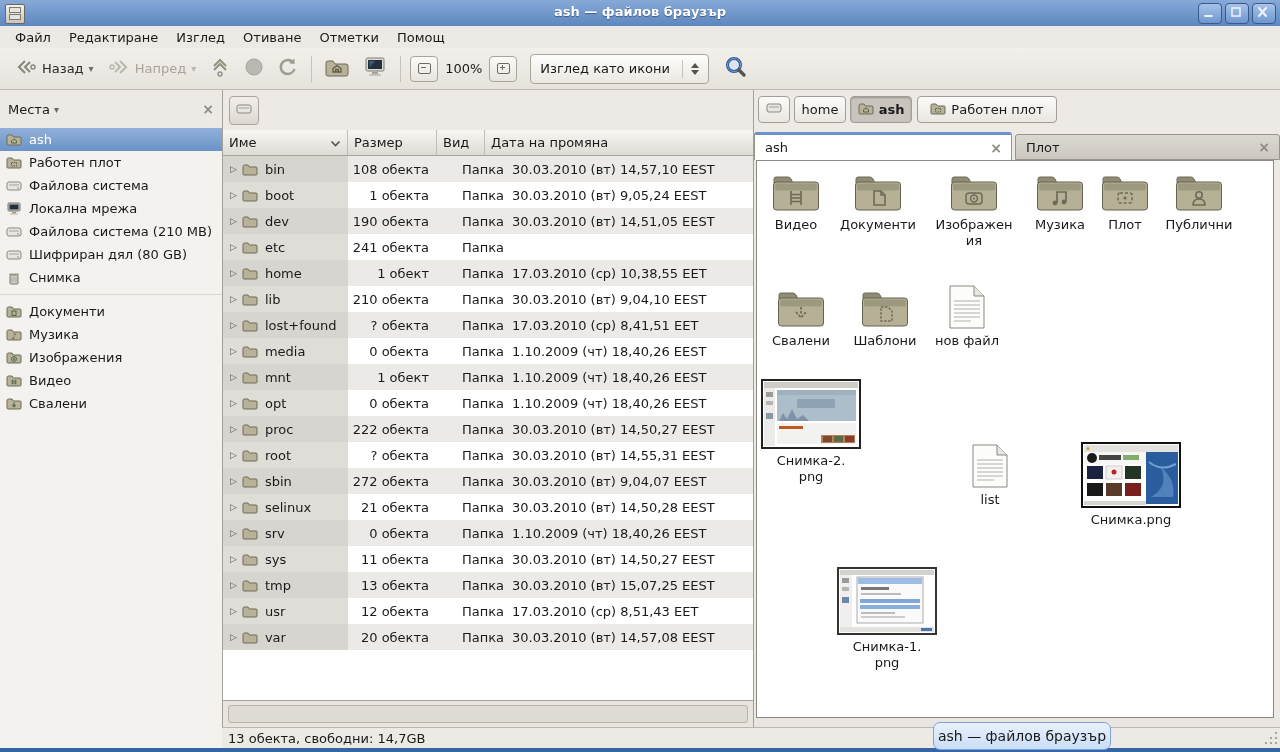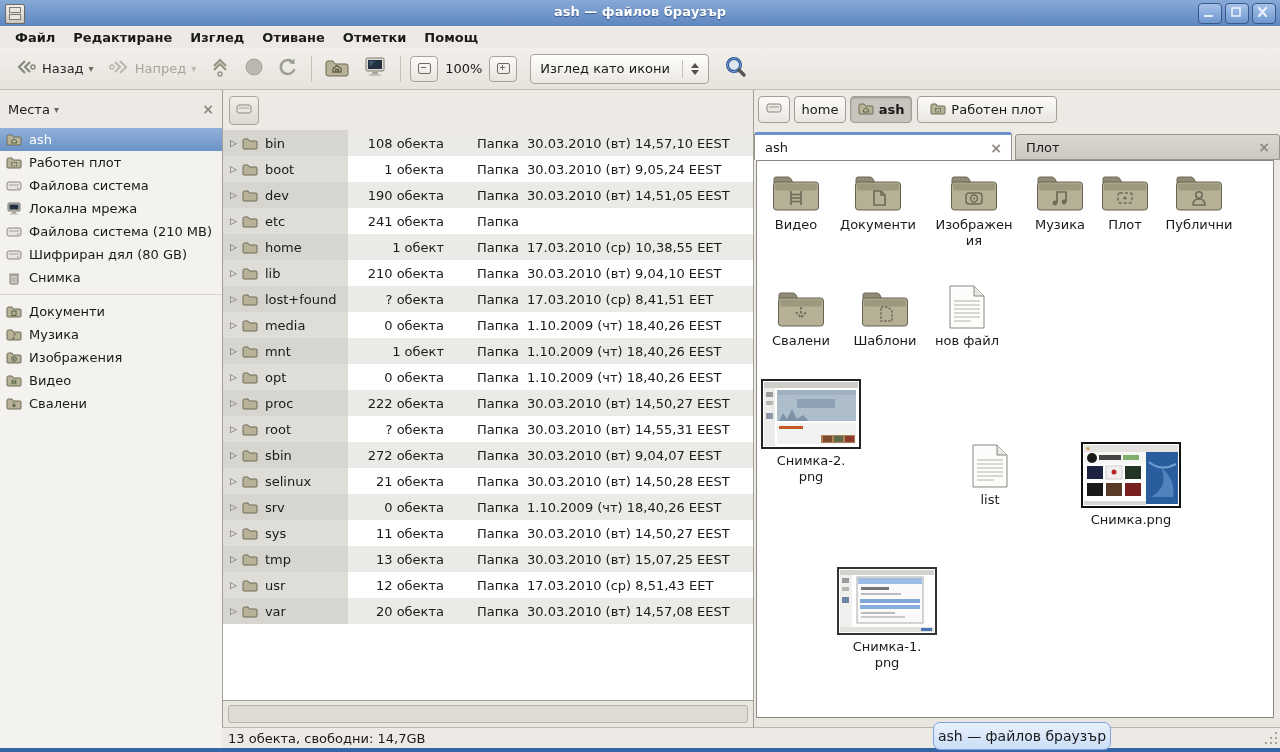--- a/index.html
+++ b/index.html
@@ -15,21 +15,21 @@
   .appicon:before{top:2px}.appicon:after{top:9px}
   .title{position:absolute;left:0;right:0;top:4px;text-align:center;color:#fff;
     font-weight:bold;font-size:13px;text-shadow:0 1px 1px rgba(20,40,80,.55);}
   .winbtns{position:absolute;right:4px;top:3px;display:flex;gap:3px;}
   .winbtn{width:22px;height:19px;border:1px solid #38598c;border-radius:4px;
     background:linear-gradient(#a7c2e8,#6e97cf);position:relative;cursor:pointer;}
   .winbtn svg{position:absolute;left:3px;top:2px;}
   
   .menubar{position:absolute;top:26px;left:0;right:0;height:22px;background:#edeae6;
     display:flex;align-items:center;padding-left:6px;}
-  .menu-item{padding:2px 9px;cursor:default;font-weight:bold;}
+  .menu-item{padding:2px 9px;cursor:default;}
   
   .toolbar{position:absolute;top:48px;left:0;right:0;height:41px;
     background:linear-gradient(#f3f0ec,#e6e2dc);border-bottom:1px solid #bfbbb3;
     display:flex;align-items:center;padding:0 8px;}
   .tbtn{height:30px;display:flex;align-items:center;gap:5px;padding:0 7px;border-radius:4px;color:#2a2a2a;}
   .tbtn.dis{color:#a8a49c;}
   .tsep{width:1px;height:26px;background:#c6c2ba;margin:0 6px;}
   .chev{font-size:10px;color:#6e6b64;}
   .zoombtn{width:26px;height:24px;border:1px solid #a9a59d;border-radius:4px;
     background:linear-gradient(#fbfaf8,#e8e5df);display:flex;align-items:center;justify-content:center;margin:0 3px;}
@@ -54,21 +54,21 @@
   .smallbtn{position:absolute;left:6px;top:6px;width:28px;height:27px;border:1px solid #a9a59d;border-radius:4px;
     background:linear-gradient(#f2efeb,#dcd8d1);display:flex;align-items:center;justify-content:center;}
   .tree{position:absolute;left:223px;top:130px;width:530px;height:570px;background:#fff;overflow:hidden;}
   .thead{display:flex;height:25px;border-bottom:1px solid #a8a49c;}
   .th{background:linear-gradient(#f8f6f3,#dedbd5);border-right:1px solid #c3bfb7;
     display:flex;align-items:center;padding:0 6px;box-sizing:border-box;}
   .c-name{width:125px;}.c-size{width:89px;justify-content:flex-end;text-align:right;}
   .c-type{width:48px;}.c-date{flex:1;}
   .row{display:flex;height:26px;align-items:stretch;cursor:pointer;}
   .row>span{display:flex;align-items:center;box-sizing:border-box;}
-  .row>.c-size{justify-content:flex-end;padding-right:8px;margin-left:15px;}
+  .row>.c-size{justify-content:flex-end;padding-right:8px;}
   .row>.c-type{padding-left:5px;margin-left:20px;}
   .row>.c-date{padding-left:7px;}
   .row:nth-child(odd){background:#ebeae7;}
   .row:nth-child(even){background:#ffffff;}
   .row:nth-child(odd) .c-name{background:#d7d5d0;}
   .row:nth-child(even) .c-name{background:#dfddd8;}
   .dis-tri{color:#5a5751;font-size:9px;margin:0 5px 0 7px;}
   .rname{margin-left:7px;}
   .hstrip{position:absolute;left:223px;top:700px;width:530px;height:27px;background:#e9e6e1;border-top:1px solid #a3a098;box-sizing:border-box;}
   .htrough{margin:4px 5px;height:16px;border:1px solid #b8b4ac;border-radius:3px;background:#dedbd5;}
@@ -357,20 +357,37 @@
   <div class="midloc">
     <div class="smallbtn">
       <span><svg width="16" height="12">
             <rect x="1" y="2" width="14" height="8" rx="2" fill="#e8e6e1" stroke="#8a8780"></rect>
             <rect x="3" y="4" width="10" height="2" fill="#c7c4bd"></rect>
           </svg></span>
     </div>
   </div>
 
   <div class="tree">
+    <div class="thead">
+      <div class="th c-name">
+        <span>Име</span>
+        <span style="margin-left:auto"><svg width="11" height="7">
+              <path d="M1.5 1.5 L5.5 5.5 L9.5 1.5" fill="none" stroke="#55524b" stroke-width="1.6"></path>
+            </svg></span>
+      </div>
+      <div class="th c-size">
+          <span style="margin-right:auto">Размер</span>
+        </div>
+      <div class="th c-type">
+          <span>Вид</span>
+        </div>
+      <div class="th c-date" style="border-right:none">
+          <span>Дата на промяна</span>
+        </div>
+    </div>
     <div>
       <div class="row">
           <span class="c-name">
             <i class="dis-tri">▷</i>
             <svg width="16" height="13">
               <path d="M1 3.5 Q1 2 2.5 2 L6 2 L7.5 4 L14 4 Q15 4 15 5 L15 11 Q15 12 14 12 L2 12 Q1 12 1 11 Z" fill="#b7b298" stroke="#6e6a56"></path>
             </svg>
             <span class="rname">bin</span>
           </span>
           <span class="c-size">108 обекта</span>

